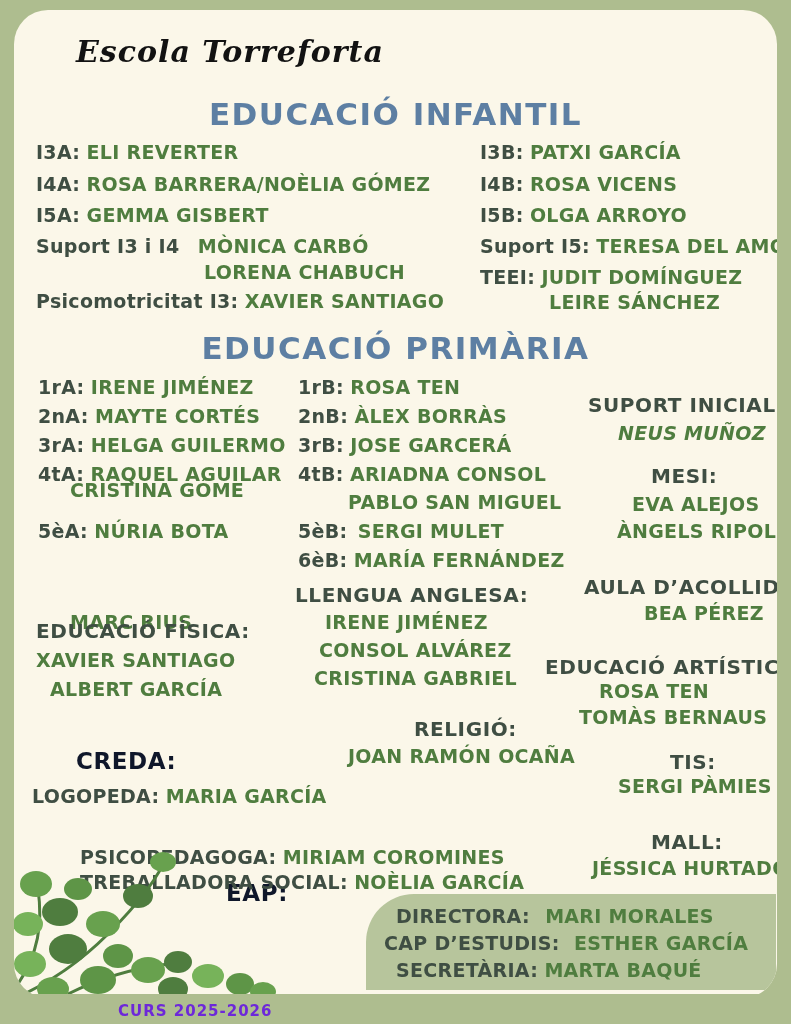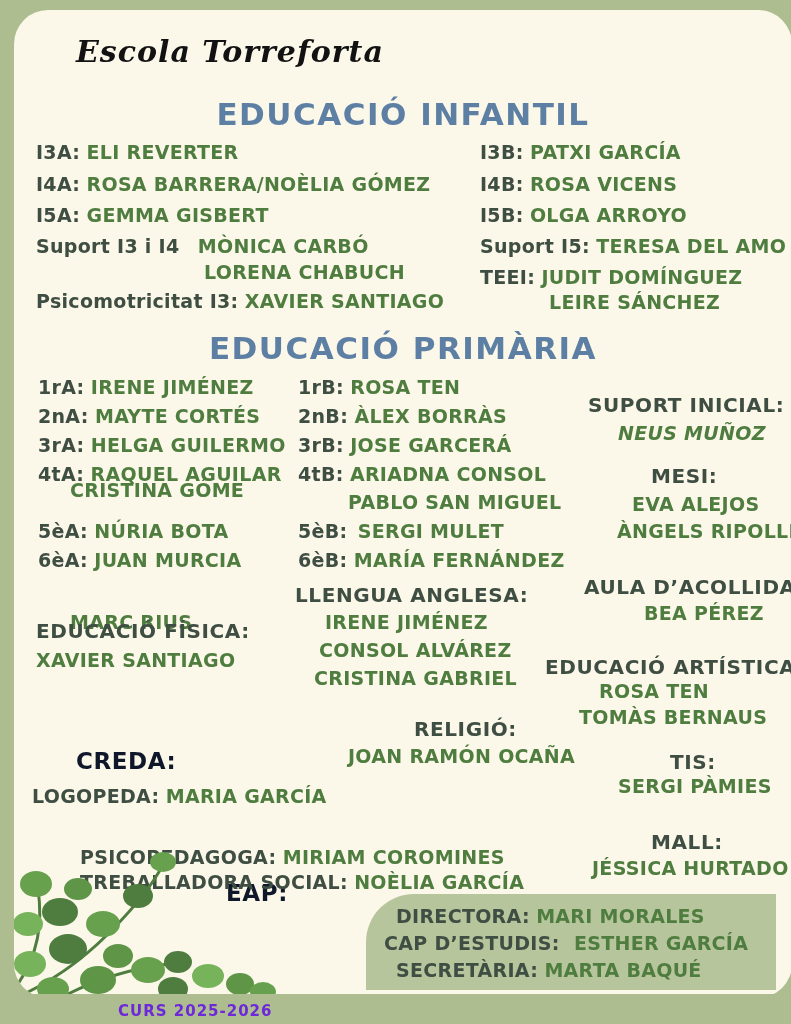--- a/index.html
+++ b/index.html
@@ -16,21 +16,20 @@
   }
   .page {
     position: absolute;
     left: 14px;
     top: 10px;
     width: 763px;
     height: 988px;
     background: #fbf7e9;
     border-radius: 34px 34px 34px 34px;
     overflow: hidden;
-    padding-left: 15px;
   }
   .school-name {
     position: absolute;
     left: 62px;
     top: 24px;
     font-family: "DejaVu Serif", serif;
     font-style: italic;
     font-weight: bold;
     font-size: 30px;
     color: #121212;
@@ -186,24 +185,20 @@
     <span class="lbl">4tA:</span>
     <span class="nm">RAQUEL AGUILAR</span>
   </div>
   <div class="row" style="left:56px; top:469px;">
     <span class="nm">CRISTINA GÓME</span>
   </div>
   <div class="row" style="left:24px; top:510px;">
     <span class="lbl">5èA:</span>
     <span class="nm">NÚRIA BOTA</span>
   </div>
-  <div class="row" style="left:24px; top:539px;">
-    <span class="lbl">6èA:</span>
-    <span class="nm">JUAN MURCIA</span>
-  </div>
   <div class="row" style="left:56px; top:601px;">
     <span class="nm">MARC RIUS</span>
   </div>
 
   <div class="row" style="left:284px; top:366px;">
     <span class="lbl">1rB:</span>
     <span class="nm">ROSA TEN</span>
   </div>
   <div class="row" style="left:284px; top:395px;">
     <span class="lbl">2nB:</span>
@@ -249,20 +244,21 @@
   <div class="row hdr" style="left:637px; top:820px;">MALL:</div>
   <div class="row nm" style="left:578px; top:847px;">JÉSSICA HURTADO</div>
 
   <div class="row hdr" style="left:281px; top:573px;">LLENGUA ANGLESA:</div>
   <div class="row nm" style="left:311px; top:601px;">IRENE JIMÉNEZ</div>
   <div class="row nm" style="left:305px; top:629px;">CONSOL ALVÁREZ</div>
   <div class="row nm" style="left:300px; top:657px;">CRISTINA GABRIEL</div>
 
   <div class="row hdr" style="left:22px; top:609px;">EDUCACIÓ FÍSICA:</div>
   <div class="row nm" style="left:22px; top:639px;">XAVIER SANTIAGO</div>
+  <div class="row nm" style="left:36px; top:668px;">ALBERT GARCÍA</div>
 
   <div class="row hdr" style="left:400px; top:707px;">RELIGIÓ:</div>
   <div class="row nm" style="left:334px; top:735px;">JOAN RAMÓN OCAÑA</div>
 
   <div class="row hdr b" style="left:62px; top:738px; font-size:23px;">CREDA:</div>
   <div class="row" style="left:18px; top:775px;">
     <span class="lbl">LOGOPEDA:</span>
     <span class="nm">MARIA GARCÍA</span>
   </div>
 
@@ -272,21 +268,21 @@
     <span class="nm">MIRIAM COROMINES</span>
   </div>
   <div class="row" style="left:66px; top:861px;">
     <span class="lbl">TREBALLADORA SOCIAL:</span>
     <span class="nm">NOÈLIA GARCÍA</span>
   </div>
 
   <div class="banner">
     <div class="row" style="left:30px; top:11px;">
       <span class="lbl">DIRECTORA:</span>
-      <span class="nm" style="margin-left:0;">MARI MORALES</span>
+      <span class="nm" style="margin-left:9px;">MARI MORALES</span>
     </div>
     <div class="row" style="left:18px; top:38px;">
       <span class="lbl">CAP D’ESTUDIS:</span>
       <span class="nm" style="margin-left:8px;">ESTHER GARCÍA</span>
     </div>
     <div class="row" style="left:30px; top:65px;">
       <span class="lbl">SECRETÀRIA:</span>
       <span class="nm" style="margin-left:0;">MARTA BAQUÉ</span>
     </div>
   </div>

